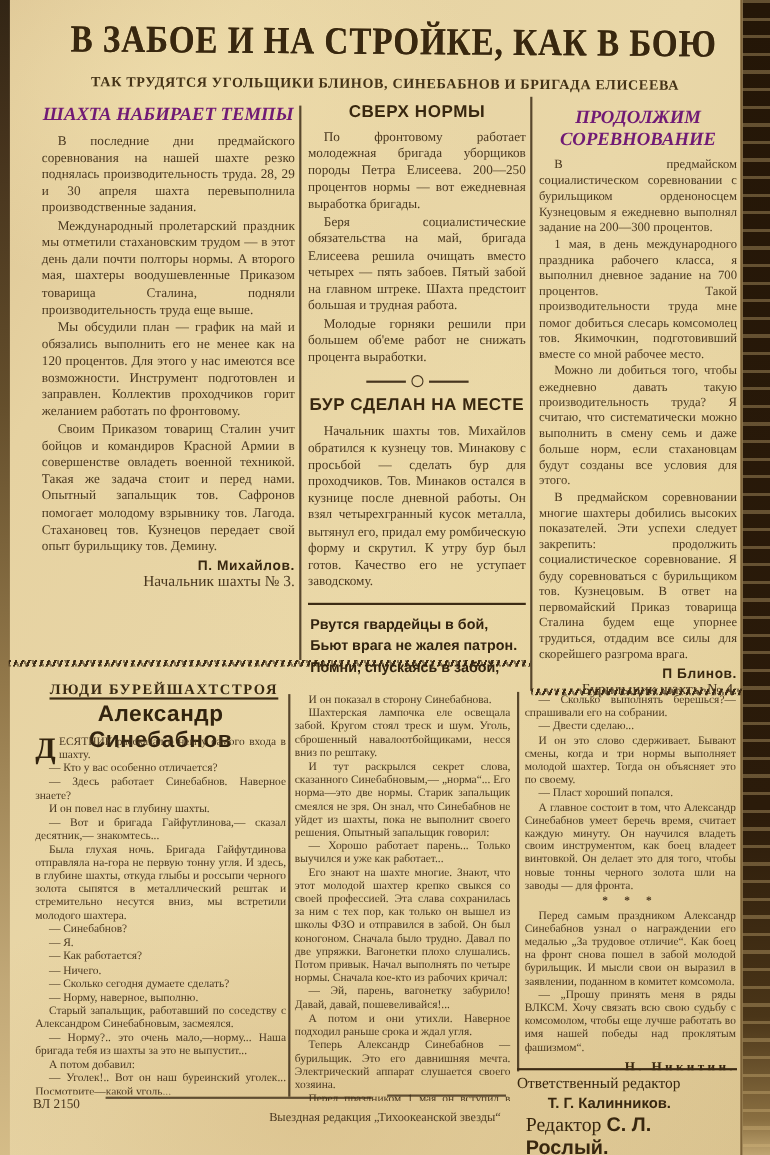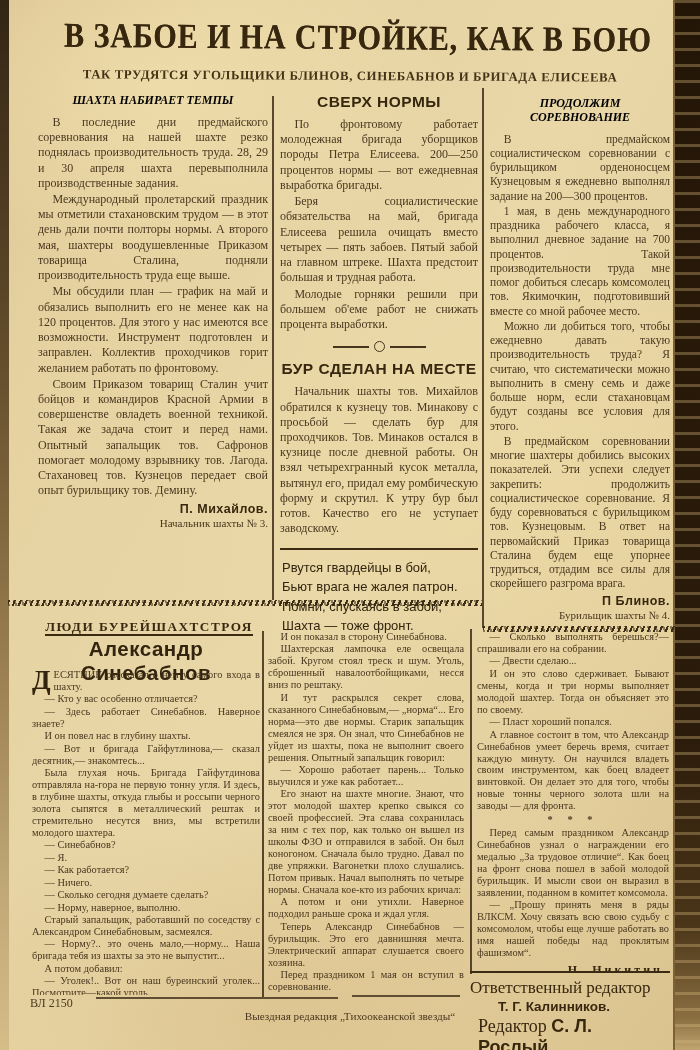--- a/index.html
+++ b/index.html
@@ -27,37 +27,37 @@
     font-weight:bold;font-size:35px;white-space:nowrap;color:#38270f;
     transform:rotate(.45deg) scaleX(.86);transform-origin:50% 50%;
     letter-spacing:1px;text-shadow:0 0 .6px rgba(56,39,15,.8);}
   .masthead-subtitle{position:absolute;left:45px;top:69px;width:610px;text-align:center;
     font-weight:bold;font-size:12.8px;letter-spacing:.6px;color:#453317;transform:rotate(.35deg);}
   
   .col{position:absolute;text-align:justify;}
   .para{margin:0 0 1px 0;text-indent:1.2em;}
   .top .para{font-size:12px;line-height:1.27;}
   .h-ital{font-family:"Liberation Serif",serif;font-style:italic;font-weight:bold;
-    text-align:center;font-size:12px;line-height:1.15;color:#000000;margin:0 0 7px 0;text-indent:0;}
+    text-align:center;font-size:17px;line-height:1.15;color:#701a75;margin:0 0 7px 0;text-indent:0;}
   .h-sans{font-family:"Liberation Sans",sans-serif;font-weight:bold;
     text-align:center;font-size:15.5px;color:#38270f;margin:0 0 6px 0;letter-spacing:.5px;text-indent:0;}
   .sig{ text-align:right;font-weight:bold;font-size:12.5px;margin-top:3px;color:#38270f;
     font-family:"Liberation Sans",sans-serif;letter-spacing:.5px;}
-  .sig-role{text-align:right;font-size:11px;margin-top:1px;color:#4a3820;}
+  .sig-role{text-align:right;font-size:14px;margin-top:1px;color:#4a3820;}
   #col-t1{left:38px;top:94px;width:230px;}
   #col-t2{left:280px;top:93px;width:198px;}
   #col-t3{left:490px;top:97px;width:180px;}
   #col-t3 .para{font-size:11.5px;line-height:1.24;}
   
   .odivider{display:flex;align-items:center;justify-content:center;margin:9px 0 8px;}
   .oline{width:36px;height:1.7px;background:#46351e;}
   .oring{width:9px;height:9px;border:1.8px solid #46351e;border-radius:50%;margin:0 5px;}
   
   .poem{border-top:2.4px solid #3c2b14;margin-top:11px;padding:8px 0 0 2px;
-    font-family:"Liberation Sans",sans-serif;font-weight:normal;font-size:13px;
+    font-family:"Liberation Sans",sans-serif;font-weight:bold;font-size:13px;
     line-height:1.5;color:#33240f;text-align:left;}
   .poem p{margin:0;text-indent:0;}
   
   .vrule{position:absolute;width:1.6px;background:rgba(62,46,24,.85);}
   #vr1{left:272px;top:96px;height:504px;}
   #vr2{left:482px;top:88px;height:540px;}
   #vr3{left:262px;top:631px;height:366px;}
   #vr4{left:470px;top:629px;height:345px;}
   .zigzag{position:absolute;height:6px;
     background:
@@ -76,21 +76,21 @@
   #col-b1{left:32px;top:669px;width:228px;height:326px;overflow:hidden;}
   #col-b2{left:268px;top:631px;width:196px;height:370px;overflow:hidden;}
   #col-b3{left:477px;top:631px;width:192px;height:342px;overflow:hidden;}
   .dropcap{float:left;font-size:27px;line-height:21px;font-weight:bold;padding:1px 3px 0 0;color:#33240f;}
   .lead{ text-indent:0 !important;}
   .stars{text-align:center;text-indent:0;letter-spacing:6px;font-weight:bold;margin:2px 0;}
   .sig-nikitin{text-align:right;font-size:12px;font-weight:bold;letter-spacing:3px;margin-top:4px;color:#38270f;}
   
   .editors{position:absolute;left:470px;top:971px;width:200px;border-top:2.2px solid #3c2b14;
     padding-top:5px;color:#38270f;}
-  .editors .l1{font-size:17px;margin:0;}
+  .editors .l1{font-size:14px;margin:0;}
   .editors .l2{font-family:"Liberation Sans",sans-serif;font-weight:bold;font-size:13.5px;margin:1px 0 0 28px;}
   .editors .l3{font-size:18px;margin:2px 0 0 8px;}
   .editors .l3 b{font-family:"Liberation Sans",sans-serif;}
   
   .footer-imprint{position:absolute;left:30px;top:996px;font-size:12px;color:#4a3820;}
   .footer-rule-a{position:absolute;left:96px;top:997px;width:242px;height:1.5px;background:rgba(62,46,24,.8);}
   .footer-rule-b{position:absolute;left:352px;top:995px;width:108px;height:1.5px;background:rgba(62,46,24,.8);}
   .footer-center{position:absolute;left:170px;top:1010px;width:360px;text-align:center;
     font-size:11.2px;color:#4a3820;}
 </style>
@@ -133,21 +133,20 @@
     <span class="oline"></span>
   </div>
   <div class="h-sans">БУР СДЕЛАН НА МЕСТЕ</div>
   <div>
       <p class="para">Начальник шахты тов. Михайлов обратился к кузнецу тов. Минакову с просьбой — сделать бур для проходчиков. Тов. Минаков остался в кузнице после дневной работы. Он взял четырехгранный кусок металла, вытянул его, придал ему ромбическую форму и скрутил. К утру бур был готов. Качество его не уступает заводскому.</p>
     </div>
   <div class="poem">
       <p>Рвутся гвардейцы в бой,</p>
       <p>Бьют врага не жалея патрон.</p>
       <p>Помни, спускаясь в забой,</p>
-      <p>Шахта — тоже фронт.</p>
     </div>
 </div>
 
 <div class="col top" id="col-t3">
   <div class="h-ital">ПРОДОЛЖИМ СОРЕВНОВАНИЕ</div>
   <div>
       <p class="para">В предмайском социалистическом соревновании с бурильщиком орденоносцем Кузнецовым я ежедневно выполнял задание на 200—300 процентов.</p>
       <p class="para">1 мая, в день международного праздника рабочего класса, я выполнил дневное задание на 700 процентов. Такой производительности труда мне помог добиться слесарь комсомолец тов. Якимочкин, подготовивший вместе со мной рабочее место.</p>
       <p class="para">Можно ли добиться того, чтобы ежедневно давать такую производительность труда? Я считаю, что систематически можно выполнить в смену семь и даже больше норм, если стахановцам будут созданы все условия для этого.</p>
       <p class="para">В предмайском соревновании многие шахтеры добились высоких показателей. Эти успехи следует закрепить: продолжить социалистическое соревнование. Я буду соревноваться с бурильщиком тов. Кузнецовым. В ответ на первомайский Приказ товарища Сталина будем еще упорнее трудиться, отдадим все силы для скорейшего разгрома врага.</p>
@@ -187,20 +186,21 @@
     </div>
 </div>
 
 <div class="col bot" id="col-b2">
   <div>
       <p class="para">И он показал в сторону Синебабнова.</p>
       <p class="para">Шахтерская лампочка еле освещала забой. Кругом стоял треск и шум. Уголь, сброшенный навалоотбойщиками, несся вниз по рештаку.</p>
       <p class="para">И тут раскрылся секрет слова, сказанного Синебабновым,— „норма“... Его норма—это две нормы. Старик запальщик смеялся не зря. Он знал, что Синебабнов не уйдет из шахты, пока не выполнит своего решения. Опытный запальщик говорил:</p>
       <p class="para">— Хорошо работает парень... Только выучился и уже как работает...</p>
       <p class="para">Его знают на шахте многие. Знают, что этот молодой шахтер крепко свыкся со своей профессией. Эта слава сохранилась за ним с тех пор, как только он вышел из школы ФЗО и отправился в забой. Он был коногоном. Сначала было трудно. Давал по две упряжки. Вагонетки плохо слушались. Потом привык. Начал выполнять по четыре нормы. Сначала кое-кто из рабочих кричал:</p>
+      <p class="para">— Эй, парень, вагонетку забурило! Давай, давай, пошевеливайся!...</p>
       <p class="para">А потом и они утихли. Наверное подходил раньше срока и ждал угля.</p>
       <p class="para">Теперь Александр Синебабнов — бурильщик. Это его давнишняя мечта. Электрический аппарат слушается своего хозяина.</p>
       <p class="para">Перед праздником 1 мая он вступил в соревнование.</p>
     </div>
 </div>
 
 <div class="col bot" id="col-b3">
   <div>
       <p class="para">— Сколько выполнять берешься?—спрашивали его на собрании.</p>
       <p class="para">— Двести сделаю...</p>

